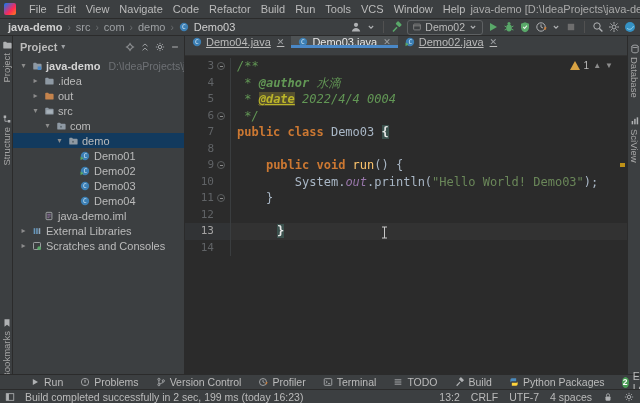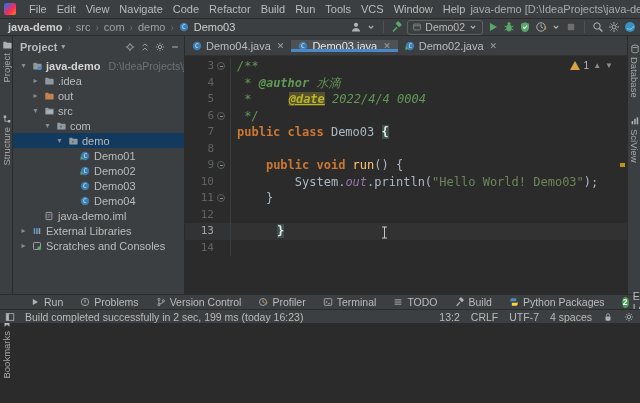--- a/index.html
+++ b/index.html
@@ -1,18 +1,18 @@
 <!DOCTYPE html>
 <html><head>
 <meta charset="utf-8">
 <style>
   * { margin:0; padding:0; box-sizing:border-box; }
   html,body { width:640px; height:403px; overflow:hidden; background:#2B2B2B;
     font-family:"Liberation Sans", sans-serif; -webkit-font-smoothing:antialiased; }
-  #app { position:relative; width:640px; height:323px; background:#3C3F41; color:#BBBBBB; font-size:11px; }
+  #app { position:relative; width:640px; height:403px; background:#3C3F41; color:#BBBBBB; font-size:11px; }
 
   
   #titlebar { position:absolute; top:0; left:0; right:0; height:19px; background:#3C3F41;
     display:flex; align-items:center; padding:0 0 0 4px; border-bottom:1px solid #2B2B2B; }
   #logo { width:12px; height:12px; border-radius:2px; margin-right:8px; flex:none;
     background:linear-gradient(135deg,#087CFA 0%,#FE2857 60%,#FC801D 100%); }
   .menu-item { padding:0 5px; color:#BBBBBB; font-size:11px; cursor:default; }
   #win-title { margin:0 auto; color:#AAAAAA; font-size:11px; white-space:nowrap; }
 
   
@@ -54,40 +54,40 @@
   #project-header .ph-icons { margin-left:auto; display:flex; align-items:center; gap:5px; }
   #tree { flex:1; overflow:hidden; padding-top:1px; }
   .tree-row { height:15px; display:flex; align-items:center; gap:4px; white-space:nowrap; font-size:11px; color:#BBBBBB; }
   .tree-row .chev { width:9px; color:#8C8C8C; font-size:8px; text-align:center; flex:none; }
   .tree-row.selected { background:#123A5E; }
   .tree-row .lbl.bold { font-weight:bold; color:#D4D4D4; }
   .tree-row .extra { color:#6E7175; margin-left:4px; font-size:10.5px; }
 
   
   #editor { flex:1; background:#2B2B2B; position:relative; display:flex; flex-direction:column; overflow:hidden; }
-  #tabbar { height:20px; background:#3C3F41; display:flex; align-items:center; flex:none; border-bottom:1px solid #323232; }
+  #tabbar { height:20px; background:#3C3F41; display:flex; align-items:flex-start; flex:none; border-bottom:1px solid #323232;text-decoration:underline; }
   .tab { display:flex; align-items:center; gap:4px; padding:0 7px; font-size:11px; color:#BBBBBB; position:relative; }
   .tab.active { background:#4E5254; color:#E8E8E8; }
   .tab.active::after { content:""; position:absolute; left:0; right:0; bottom:0; height:3px; background:#4A88C7; }
   .tab .close { color:#9DA0A3; font-size:9px; margin-left:2px; }
 
   #code { position:relative; flex:1; font-family:"DejaVu Sans Mono", monospace; font-size:12px; padding-top:2px; }
   .code-line { display:flex; height:16.5px; line-height:16.5px; align-items:stretch; }
   .gut { width:46px; flex:none; display:flex; align-items:center; justify-content:flex-end;
     color:#606366; font-size:11px; background:#2B2B2B; border-right:1px solid #3A3D3F; padding-right:4px; position:relative; }
   .gut .num { margin-right:2px; }
   .gut .foldslot { width:10px; height:10px; flex:none; display:flex; align-items:center; justify-content:center; }
   .fold-circle { width:8px; height:8px; border:1px solid #5A5D5E; border-radius:50%; position:relative; }
   .fold-circle::after { content:""; position:absolute; left:1.5px; right:1.5px; top:2.8px; height:1px; background:#8C8C8C; }
   .ctext { white-space:pre; padding-left:6px; color:#A9B7C6; }
   .code-line.caret { background:#323232;gap:40px; }
   .code-line.caret .gut { background:#313335; color:#A4A3A3; }
   .tok-cmt { color:#629755; font-style:italic; }
   .tok-tag { color:#629755; font-style:italic; font-weight:bold; }
-  .tok-tagw { color:#BBB529; font-style:italic; font-weight:bold; text-decoration:underline; background:#55502E;margin-left:30px; }
+  .tok-tagw { color:#BBB529; font-style:italic; font-weight:bold; text-decoration:underline; background:#55502E; }
   .tok-kw { color:#CC7832; font-weight:bold; }
   .tok-cls { color:#A9B7C6; }
   .tok-mth { color:#FFC66D; }
   .tok-fld { color:#9876AA; font-style:italic; }
   .tok-str { color:#6A8759; }
   .tok-plain { color:#A9B7C6; }
   .tok-brhl { color:#E8E8E8; background:#3B514D; font-weight:bold; }
 
   #inspection { position:absolute; top:24px; right:14px; display:flex; align-items:center; gap:4px; font-size:10px; color:#BBBBBB; }
   .warn-tri { width:0; height:0; border-left:5px solid transparent; border-right:5px solid transparent; border-bottom:9px solid #D9A343; }

